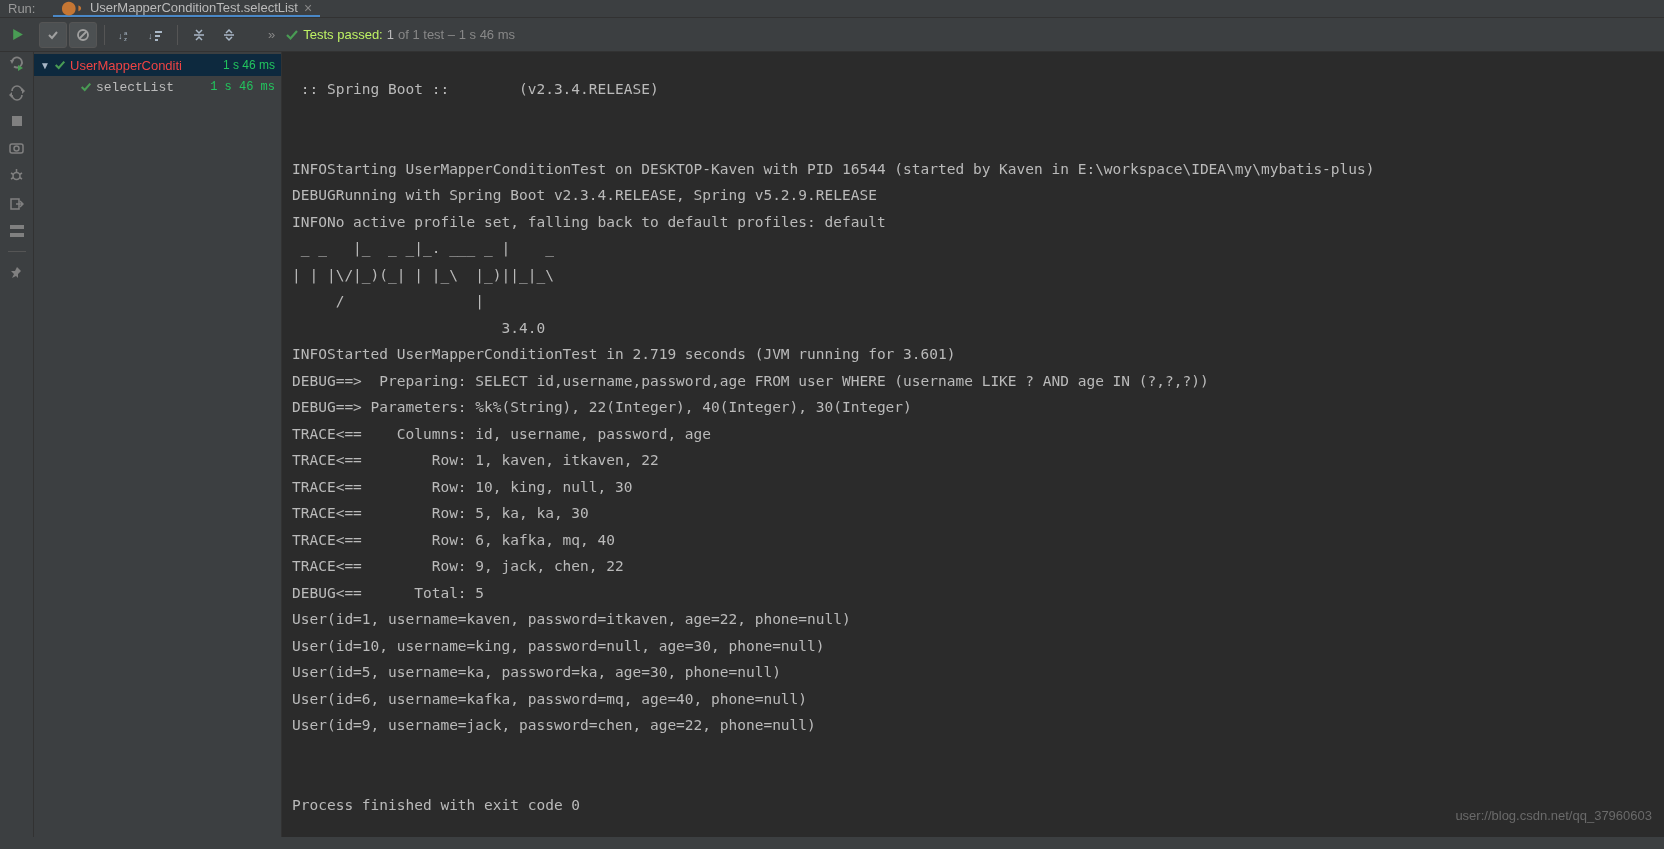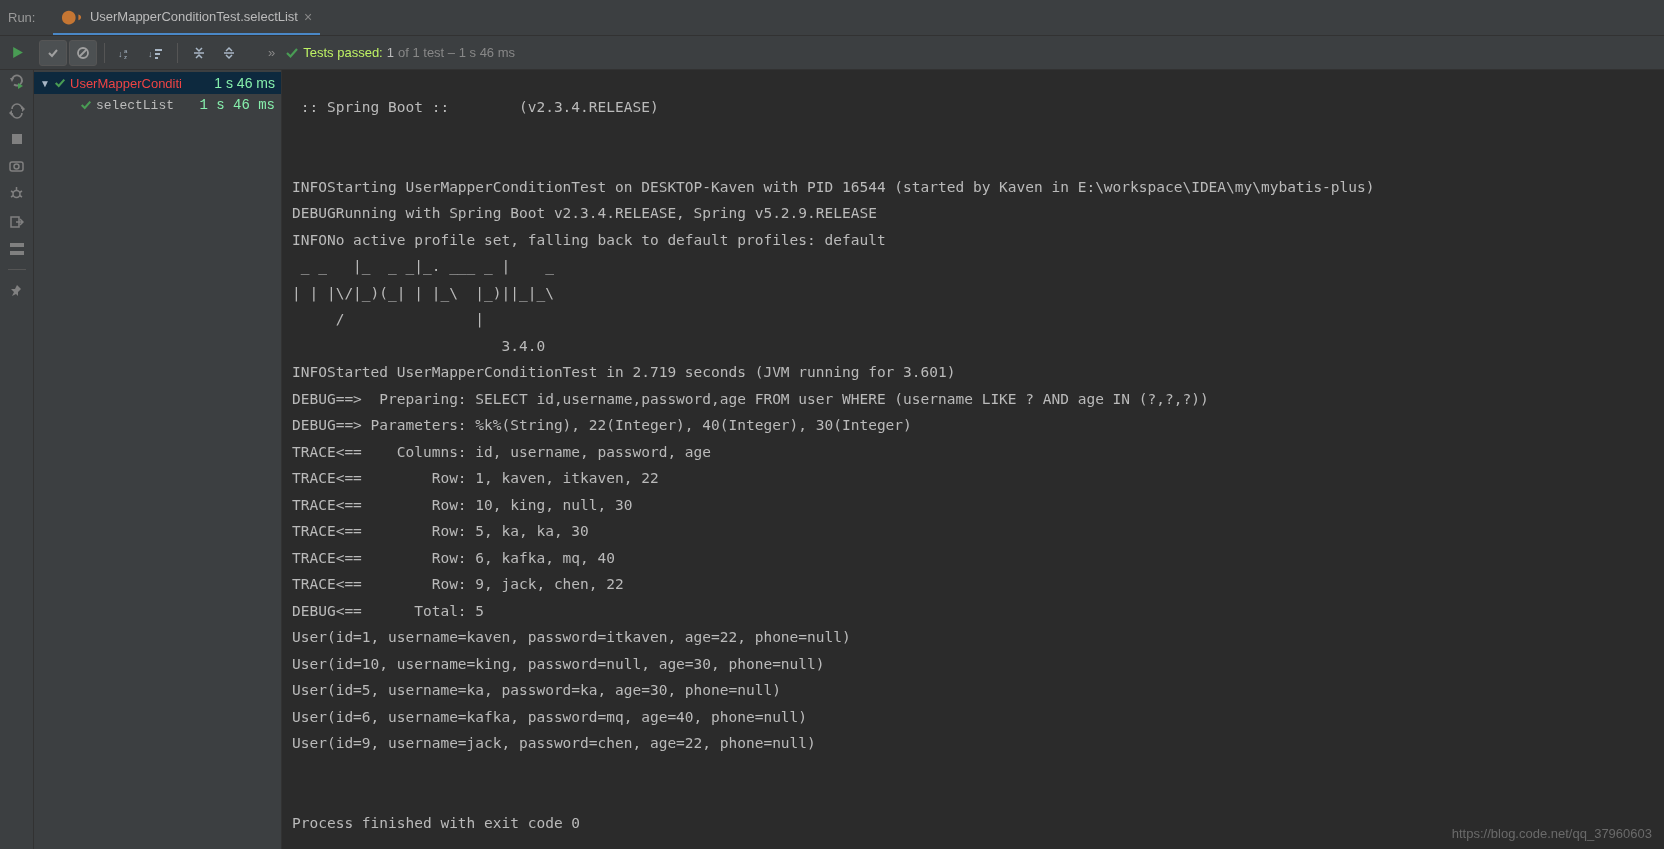--- a/index.html
+++ b/index.html
@@ -6,21 +6,21 @@
     body {
       font-family: "Segoe UI", Arial, sans-serif;
       background: #3c3f41;
       color: #bbbbbb;
       font-size: 13px;
       height: 849px;
       width: 1664px;
       overflow: hidden;
     }
     .top-bar {
-      height: 36px;
+      height: 18px;
       background: #3c3f41;
       border-bottom: 1px solid #323232;
       display: flex;
       align-items: center;
       padding-left: 8px;
     }
     .top-bar .label { color: #999; margin-right: 18px; }
     .top-bar .tab {
       display: flex;
       align-items: center;
@@ -110,21 +110,21 @@
       align-items: center;
       height: 22px;
       padding-left: 6px;
       color: #bbbbbb;
     }
     .tree-item.selected { background: #0d293e; }
     .tree-item .arrow { width: 14px; color: #a9b7c6; font-size: 10px; display:inline-block;}
     .tree-item .check { color: #499c54; margin-right: 4px; font-weight:bold;}
     .tree-item .name { color: #bbbbbb; }
     .tree-item.selected .name { color: #ef4444; }
-    .tree-item .duration { color: #86efac; margin-left: auto; margin-right: 6px; font-size: 14px; }
+    .tree-item .duration { color: #22c55e; margin-left: auto; margin-right: 6px; font-size: 12px; }
     .tree-item.child { padding-left: 46px; font-family: Liberation Mono, monospace; }
 
     .console {
       flex: 1;
       background: #2b2b2b;
       font-family: "Consolas", "Menlo", monospace;
       font-size: 14.5px;
       line-height: 26.5px;
       color: #bababa;
       padding: 24px 0 0 10px;
@@ -314,14 +314,14 @@
 TRACE&lt;==        Row: 6, kafka, mq, 40
 TRACE&lt;==        Row: 9, jack, chen, 22
 DEBUG&lt;==      Total: 5
 User(id=1, username=kaven, password=itkaven, age=22, phone=null)
 User(id=10, username=king, password=null, age=30, phone=null)
 User(id=5, username=ka, password=ka, age=30, phone=null)
 User(id=6, username=kafka, password=mq, age=40, phone=null)
 User(id=9, username=jack, password=chen, age=22, phone=null)
 
 
-Process finished with exit code 0</div><div class="watermark">https://blog.code.net/qq_37960603</div></div>
+Process finished with exit code 0</div><div class="watermark">user://blog.csdn.net/qq_37960603</div></div>
 </div>
 
 </body></html>

